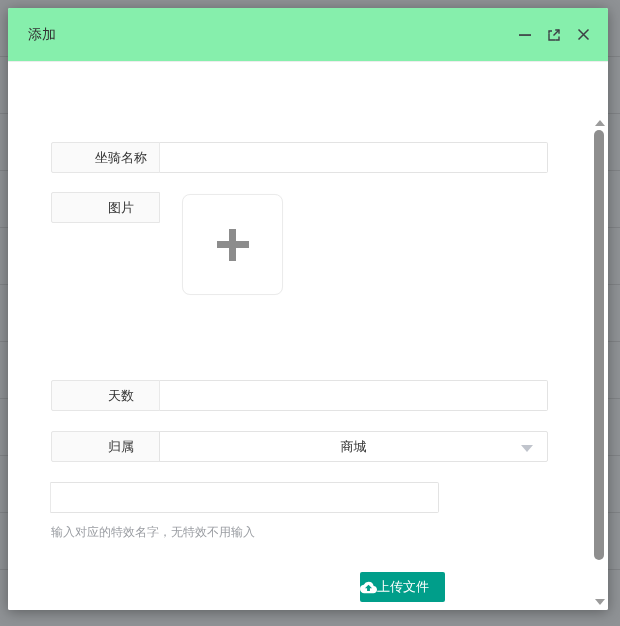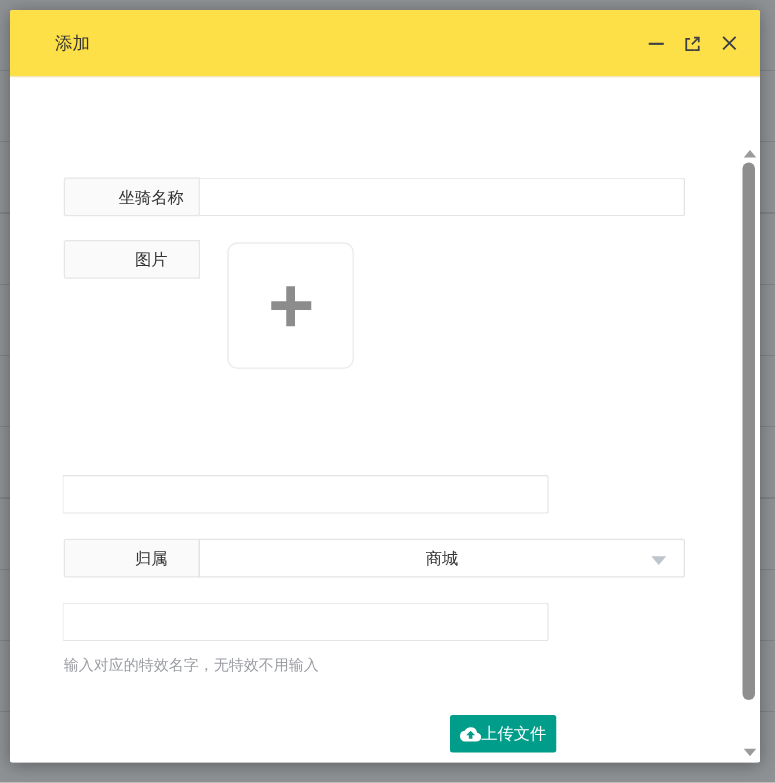--- a/index.html
+++ b/index.html
@@ -12,22 +12,22 @@
       rgba(0,0,0,0.10) 56px, rgba(0,0,0,0.10) 57px);
     position:relative;
   }
   .modal {
     position:absolute; left:8px; top:8px; width:600px; height:602px;
     background:#fff; border-radius:2px; overflow:hidden;
     box-shadow:0 2px 14px rgba(0,0,0,0.35);
   }
   .titlebar {
     position:absolute; left:0; top:0; right:0; height:54px;
-    background:#fde047; border-bottom:1px solid #ededed;
-    display:flex; align-items:center; padding:0 16px 0 36px;
+    background:#86efac; border-bottom:1px solid #ededed;
+    display:flex; align-items:center; padding:0 16px 0 20px;
   }
   .title { font-size:14px; color:#333; }
   .win-controls { margin-left:auto; display:flex; align-items:center; gap:11px; }
   .win-btn {
     width:18px; height:18px; display:flex; align-items:center; justify-content:center;
     cursor:pointer; color:#3d3f45;
   }
   .content { position:absolute; left:0; top:54px; right:0; bottom:0; background:#fff; }
 
   
@@ -75,21 +75,21 @@
     position:absolute; left:174px; top:132px; width:101px; height:101px;
     border:1px solid #ebebeb; border-radius:8px; background:#fff; cursor:pointer;
     box-shadow:0 0 1px rgba(0,0,0,0.04);
   }
   .plus-h { position:absolute; left:50%; top:50%; width:32px; height:7px; margin:-3.5px 0 0 -16px; background:#8c8c8c; }
   .plus-v { position:absolute; left:50%; top:50%; width:7px; height:32px; margin:-16px 0 0 -3.5px; background:#8c8c8c; }
   .hint { position:absolute; left:43px; font-size:12px; color:#9a9da2; }
   .upload-btn {
     position:absolute; left:352px; top:510px; width:85px; height:30px;
     background:#009e8a; color:#fff; border:none; border-radius:2px;
-    font-size:13px; display:flex; align-items:center; justify-content:center; gap:0;
+    font-size:13px; display:flex; align-items:center; gap:0;
     cursor:pointer; font-family:"Liberation Sans","DejaVu Sans",sans-serif;
   }
   svg { display:block; }
 </style>
 </head>
 <body>
 
 <div class="modal">
 
   <div class="titlebar">
@@ -128,20 +128,21 @@
       <div class="flabel">图片</div>
     </div>
     <div class="upload-box">
       <span>
         <span class="plus-h"></span><span class="plus-v"></span>
       </span>
     </div>
 
 
     <div class="row" style="top:318px">
+      <div class="flabel">天数</div>
       <input class="finput" type="text" value="" style="">
     </div>
 
     <div class="row" style="top:369px">
       <div class="flabel">归属</div>
       <div class="fselect">
         <span>商城</span>
         <span class="caret"></span>
       </div>
     </div>

